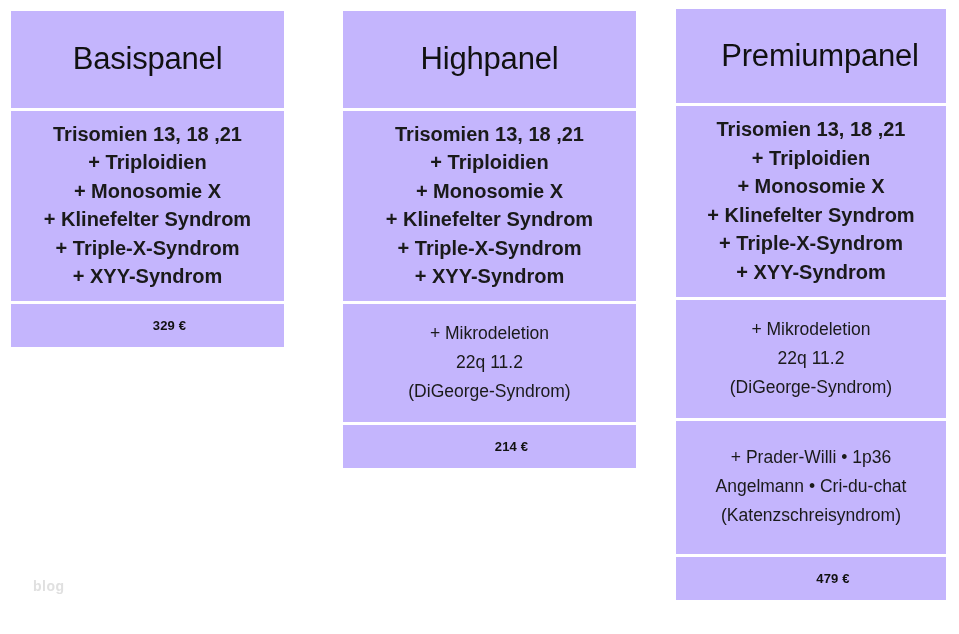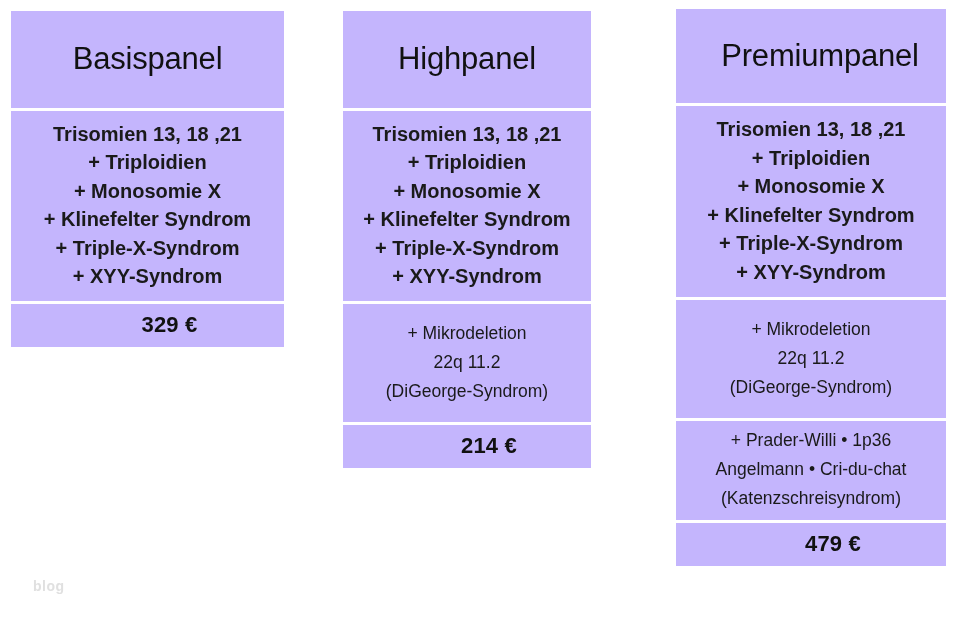--- a/index.html
+++ b/index.html
@@ -25,21 +25,21 @@
   }
 
   .panel {
     position: absolute;
     display: flex;
     flex-direction: column;
   }
 
   
   #panel-basis   { left: 11px;  top: 11px; width: 273px; }
-  #panel-high    { left: 343px; top: 11px; width: 248px; }
+  #panel-high    { left: 343px; top: 11px; width: 293px; }
   #panel-premium { left: 676px; top: 9px;  width: 270px; }
 
   .block {
     background: #c4b5fd;
     box-sizing: border-box;
     display: flex;
     flex-direction: column;
     justify-content: center;
     align-items: center;
     text-align: center;
@@ -93,39 +93,39 @@
     font-weight: 400;
     color: #1a1a1a;
     white-space: nowrap;
   }
 
   .block-price {
     padding: 11px 6px 12px 6px;
   }
 
   .price-text {
-    font-size: 22px;
+    font-size: 13px;
     font-weight: bold;
     color: #111111;
     letter-spacing: 0.2px;
     margin-left: 44px;
   }
 
   
   #panel-basis   .block-title { height: 97px; }
   #panel-high    .block-title { height: 97px; }
   #panel-premium .block-title { height: 94px; padding-left: 18px; }
 
   #panel-basis   .block-main { height: 190px; }
   #panel-high    .block-main { height: 190px; }
   #panel-premium .block-main { height: 191px; }
 
   #panel-high    .block-extra-a { height: 118px; }
   #panel-premium .block-extra-a { height: 118px; }
-  #panel-premium .block-extra-b { height: 99px; }
+  #panel-premium .block-extra-b { height: 133px; }
 
   .block-price { height: 43px; }
 
   #watermark {
     position: absolute;
     left: 33px;
     top: 578px;
     font-size: 14px;
     font-weight: bold;
     letter-spacing: 0.5px;

